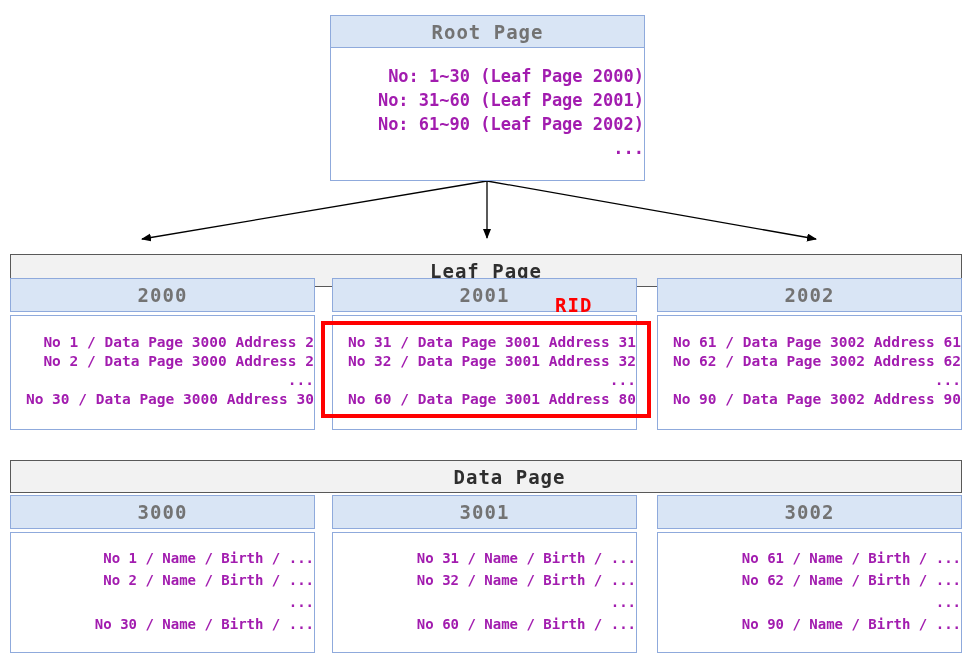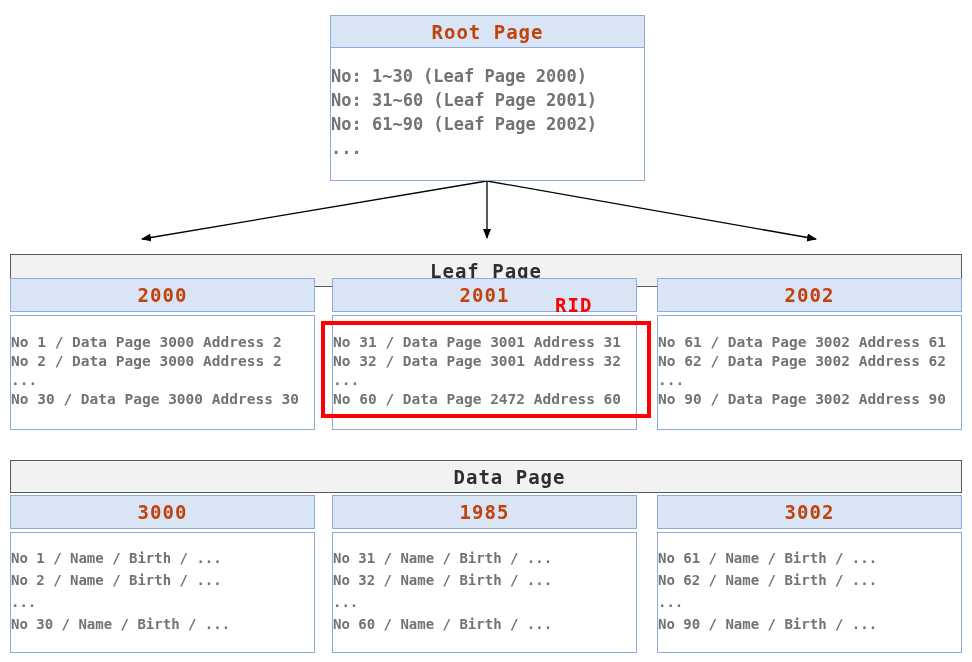--- a/index.html
+++ b/index.html
@@ -41,31 +41,31 @@
   .page-header {
     position: absolute;
     height: 34px;
     background: #d9e5f5;
     border: 1.5px solid #8faadc;
     display: flex;
     align-items: center;
     justify-content: center;
     font-size: 19px;
     font-weight: bold;
-    color: #c2410c;
+    color: #737373;
     letter-spacing: 1px;
   }
 
   .page-body {
     position: absolute;
     background: #ffffff;
     border: 1.5px solid #8faadc;
-    text-align: left;
-    font-weight: bold;
-    color: #737373;
+    text-align: right;
+    font-weight: bold;
+    color: #a21caf;
     white-space: nowrap;
   }
 
   
   .root-header {
     left: 330px; top: 15px; width: 315px; height: 33px;
   }
   .root-body {
     left: 330px; top: 46.5px; width: 315px; height: 134px;
     padding-top: 16px;
@@ -148,21 +148,21 @@
     <div>No 2 / Data Page 3000 Address 2</div>
     <div>...</div>
     <div>No 30 / Data Page 3000 Address 30</div>
   </div>
 
   <div class="page-header leaf-header col-b">2001</div>
   <div class="page-body leaf-body col-b">
     <div>No 31 / Data Page 3001 Address 31</div>
     <div>No 32 / Data Page 3001 Address 32</div>
     <div>...</div>
-    <div>No 60 / Data Page 2472 Address 60</div>
+    <div>No 60 / Data Page 3001 Address 80</div>
   </div>
 
   <div class="page-header leaf-header col-c">2002</div>
   <div class="page-body leaf-body col-c">
     <div>No 61 / Data Page 3002 Address 61</div>
     <div>No 62 / Data Page 3002 Address 62</div>
     <div>...</div>
     <div>No 90 / Data Page 3002 Address 90</div>
   </div>
 
@@ -172,21 +172,21 @@
   <div class="section-bar data-bar">Data Page</div>
 
   <div class="page-header data-header col-a">3000</div>
   <div class="page-body data-body col-a">
     <div>No 1 / Name / Birth / ...</div>
     <div>No 2 / Name / Birth / ...</div>
     <div>...</div>
     <div>No 30 / Name / Birth / ...</div>
   </div>
 
-  <div class="page-header data-header col-b">1985</div>
+  <div class="page-header data-header col-b">3001</div>
   <div class="page-body data-body col-b">
     <div>No 31 / Name / Birth / ...</div>
     <div>No 32 / Name / Birth / ...</div>
     <div>...</div>
     <div>No 60 / Name / Birth / ...</div>
   </div>
 
   <div class="page-header data-header col-c">3002</div>
   <div class="page-body data-body col-c">
     <div>No 61 / Name / Birth / ...</div>

